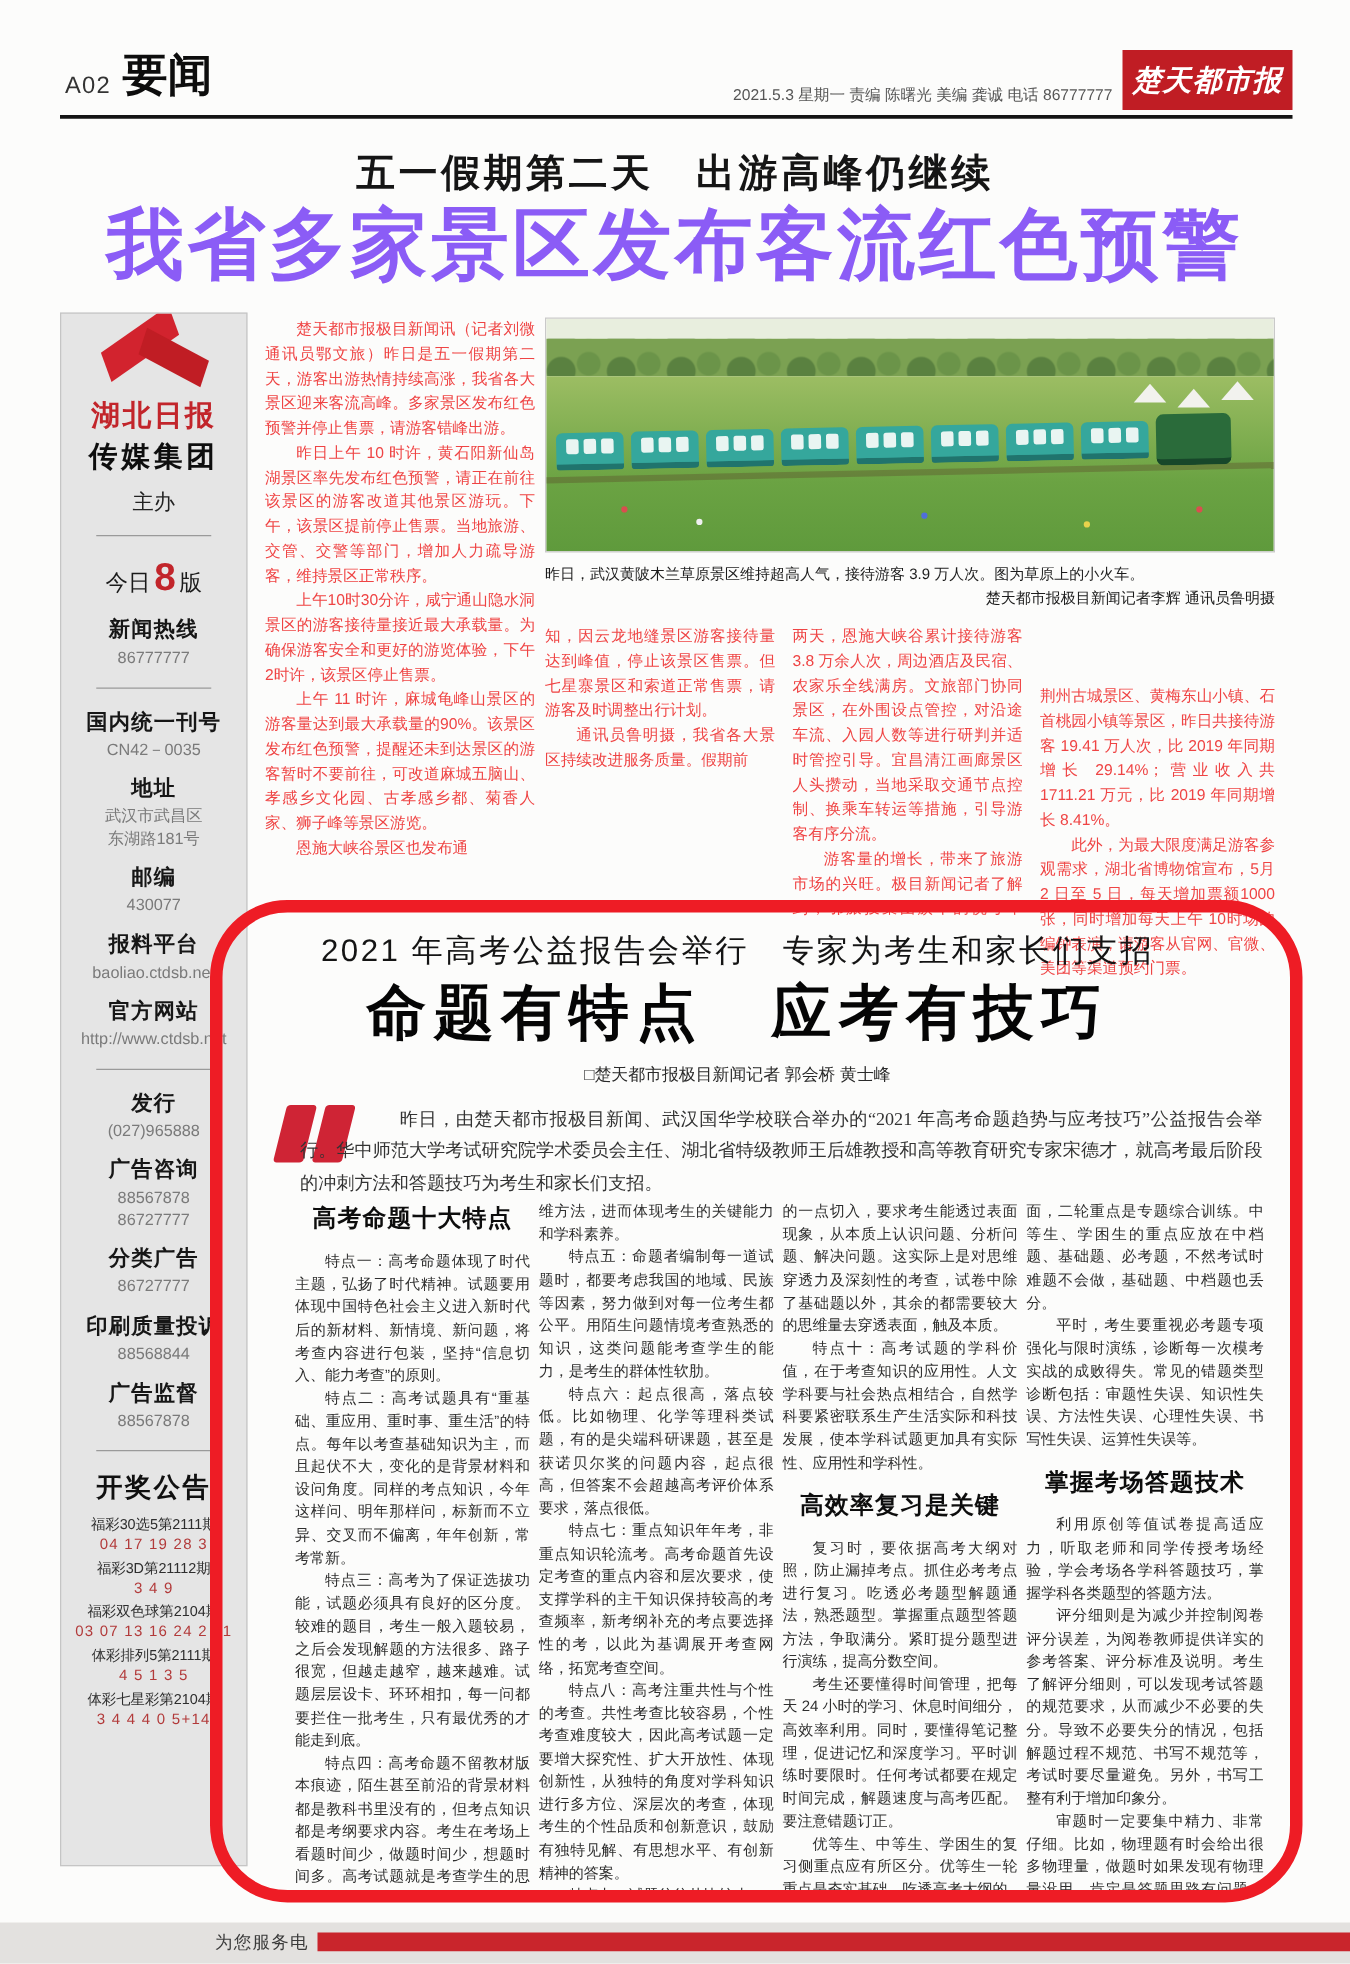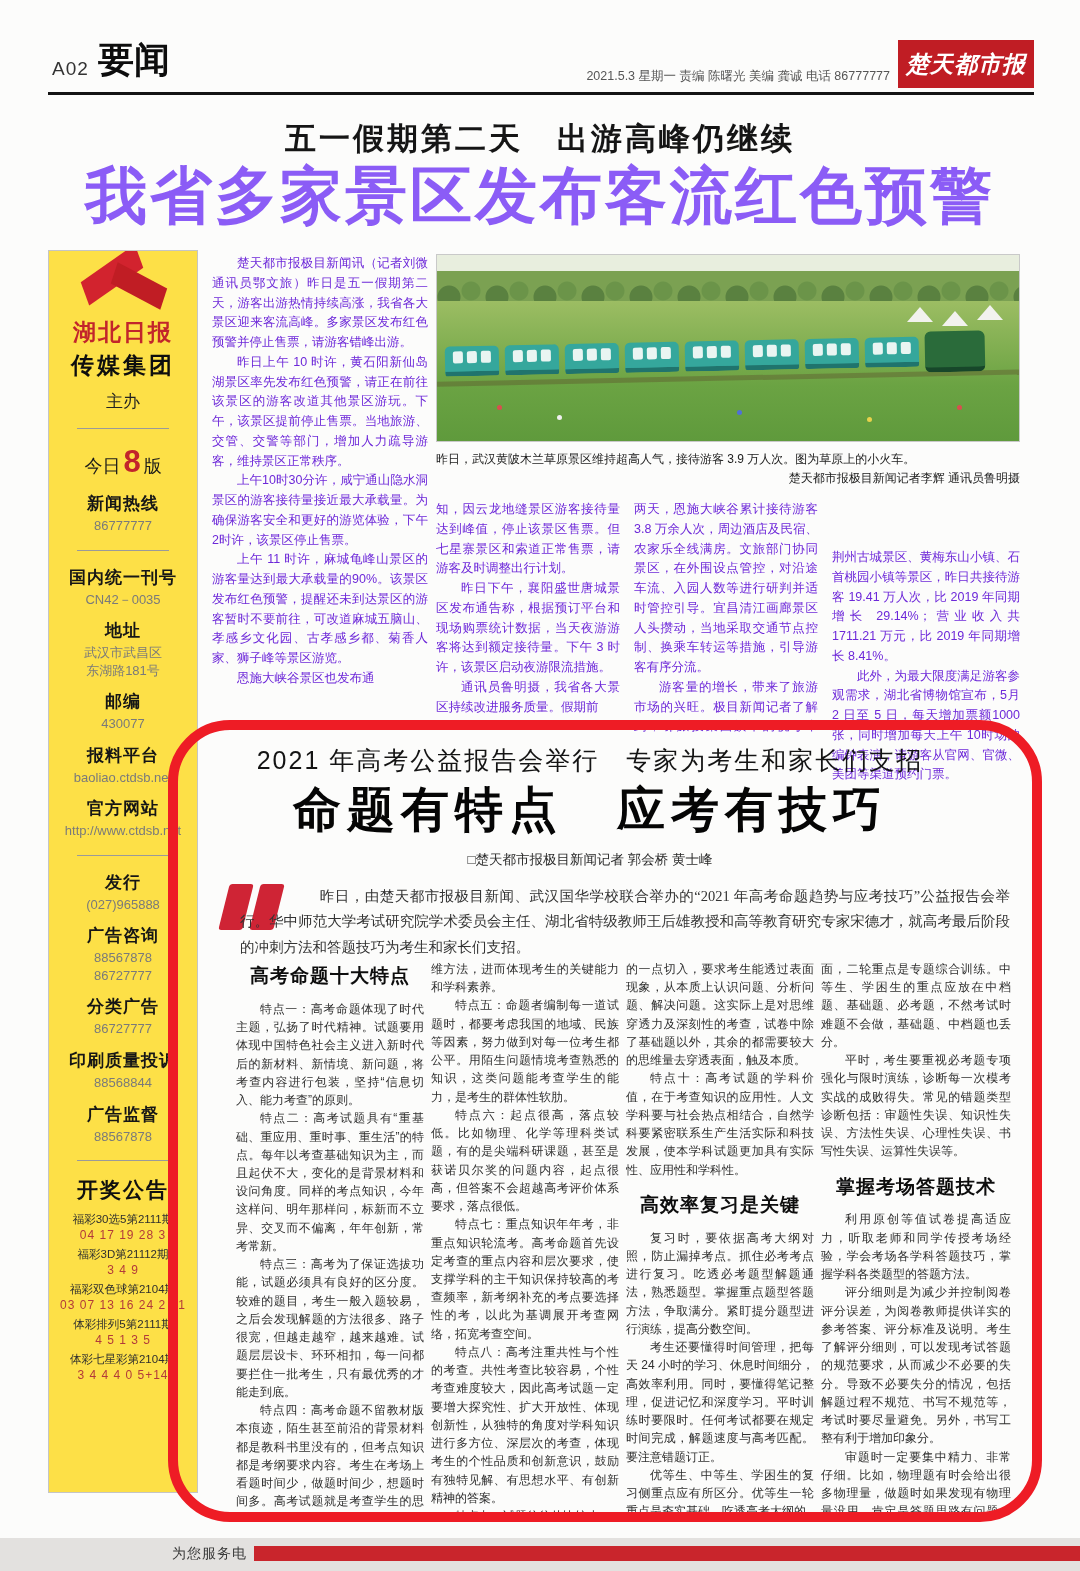--- a/index.html
+++ b/index.html
@@ -14,41 +14,41 @@
             font-family:"Liberation Serif",serif;font-style:italic;font-weight:bold;
             font-size:23px;letter-spacing:1px;}
   .hdr-rule{position:absolute;left:48px;top:92px;width:986px;height:3px;background:#141414;}
   
   .kicker{position:absolute;left:0;top:118px;width:100%;text-align:center;
           font-size:31px;font-weight:bold;letter-spacing:3px;color:#151515;}
   .headline{position:absolute;left:0;top:154px;width:100%;text-align:center;
             font-size:62px;font-weight:900;letter-spacing:3px;color:#8b5cf6;}
   
   .sb{position:absolute;left:48px;top:250px;width:150px;height:1243px;border:1px solid #c5c5c5;
-      box-sizing:border-box;text-align:center;overflow:hidden;background:#fde047;}
+      box-sizing:border-box;text-align:center;overflow:hidden;background:#e5e5e5;}
   .ribbon{position:relative;width:100%;height:64px;margin-top:2px;}
   .ribbon .r1{position:absolute;left:30px;top:10px;width:66px;height:24px;background:#d2232e;
               transform:rotate(-35deg) skewX(-15deg);}
   .ribbon .r2{position:absolute;left:62px;top:22px;width:56px;height:22px;background:#c01d24;
               transform:rotate(28deg) skewX(10deg);}
   .sb-paper{font-size:23px;font-weight:bold;color:#c2252b;font-family:"Liberation Serif",serif;
             letter-spacing:2px;}
   .sb-group{font-size:23px;font-weight:900;color:#0e0e0e;letter-spacing:3px;margin-top:2px;}
   .sb-host{font-size:17px;margin-top:9px;color:#222;}
   .sb-hr{width:92px;height:1px;background:#9a9a9a;margin:15px auto;}
   .sb-today{font-size:18px;color:#1a1a1a;margin:2px 0 12px;}
   .sb-today .num{color:#c2252b;font-size:31px;font-weight:bold;padding:0 3px;}
   .sb-item{margin-bottom:11px;}
   .sb-item .lbl{font-size:17px;font-weight:bold;color:#161616;letter-spacing:1px;}
   .sb-item .val{font-size:13px;color:#7a7a7a;margin-top:2px;white-space:pre-line;line-height:1.35;}
   .sb-lott-title{font-size:21px;font-weight:bold;margin:8px 0 8px;color:#101010;letter-spacing:2px;}
   .lott .nm{font-size:11.5px;color:#2e2e2e;}
   .lott .no{font-size:12px;color:#b23a3a;letter-spacing:1px;margin:1px 0 5px;}
   
-  .story-col{position:absolute;font-size:12.5px;line-height:1.58;color:#6d28d9;
+  .story-col{position:absolute;font-size:12.5px;line-height:1.58;color:#ef4444;
              text-align:justify;overflow:hidden;}
   .paras p{margin:0;text-indent:2em;}
   .cont p:first-child{text-indent:0;}
   #scol1{left:212px;top:254px;width:216px;height:478px;}
   #scol2{left:436px;top:500px;width:184px;height:234px;}
   #scol3{left:634px;top:500px;width:184px;height:234px;}
   #scol4{left:832px;top:500px;width:188px;height:234px;margin-top:48px;}
   
   #photo{position:absolute;left:436px;top:254px;width:584px;height:188px;overflow:hidden;
          border:1px solid #c9c9c9;box-sizing:border-box;}
@@ -262,21 +262,20 @@
   <div class="dot" style="left:520px;top:150px;background:#d94f4f;"></div>
 </div>
 
 <div id="caption">
   <div>昨日，武汉黄陂木兰草原景区维持超高人气，接待游客 3.9 万人次。图为草原上的小火车。</div>
   <div class="credit">楚天都市报极目新闻记者李辉 通讯员鲁明摄</div>
 </div>
 
 <div id="scol2" class="story-col paras cont">
     <p>知，因云龙地缝景区游客接待量达到峰值，停止该景区售票。但七星寨景区和索道正常售票，请游客及时调整出行计划。</p>
-    <p>昨日下午，襄阳盛世唐城景区发布通告称，根据预订平台和现场购票统计数据，当天夜游游客将达到额定接待量。下午 3 时许，该景区启动夜游限流措施。</p>
     <p>通讯员鲁明摄，我省各大景区持续改进服务质量。假期前</p>
   </div>
 <div id="scol3" class="story-col paras cont">
     <p>两天，恩施大峡谷累计接待游客3.8 万余人次，周边酒店及民宿、农家乐全线满房。文旅部门协同景区，在外围设点管控，对沿途车流、入园人数等进行研判并适时管控引导。宜昌清江画廊景区人头攒动，当地采取交通节点控制、换乘车转运等措施，引导游客有序分流。</p>
     <p>游客量的增长，带来了旅游市场的兴旺。极目新闻记者了解到，鄂旅投集团旗下的悦兮半岛、</p>
   </div>
 <div id="scol4" class="story-col paras cont">
     <p>荆州古城景区、黄梅东山小镇、石首桃园小镇等景区，昨日共接待游客 19.41 万人次，比 2019 年同期增长 29.14%；营业收入共1711.21 万元，比 2019 年同期增长 8.41%。</p>
     <p>此外，为最大限度满足游客参观需求，湖北省博物馆宣布，5月 2 日至 5 日，每天增加票额1000 张，同时增加每天上午 10时场的编钟表演，请游客从官网、官微、美团等渠道预约门票。</p>
   </div>

